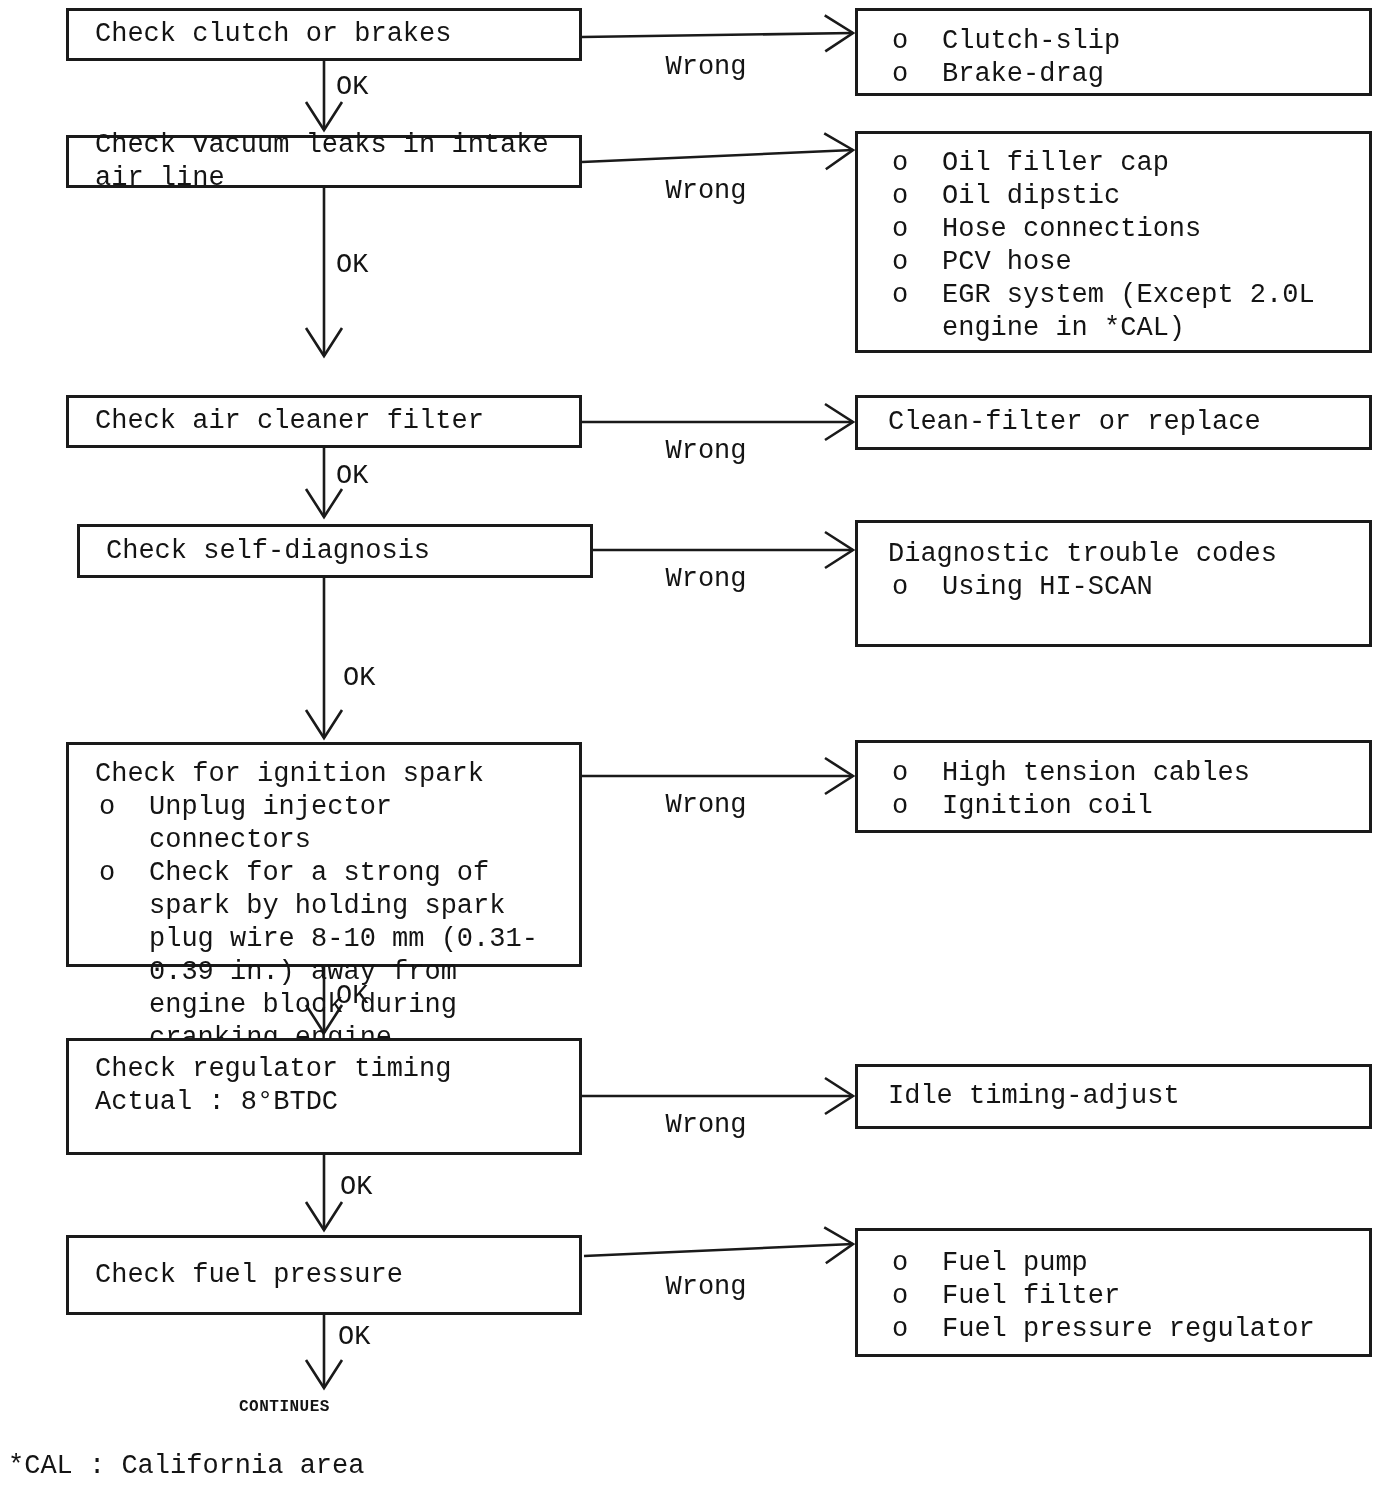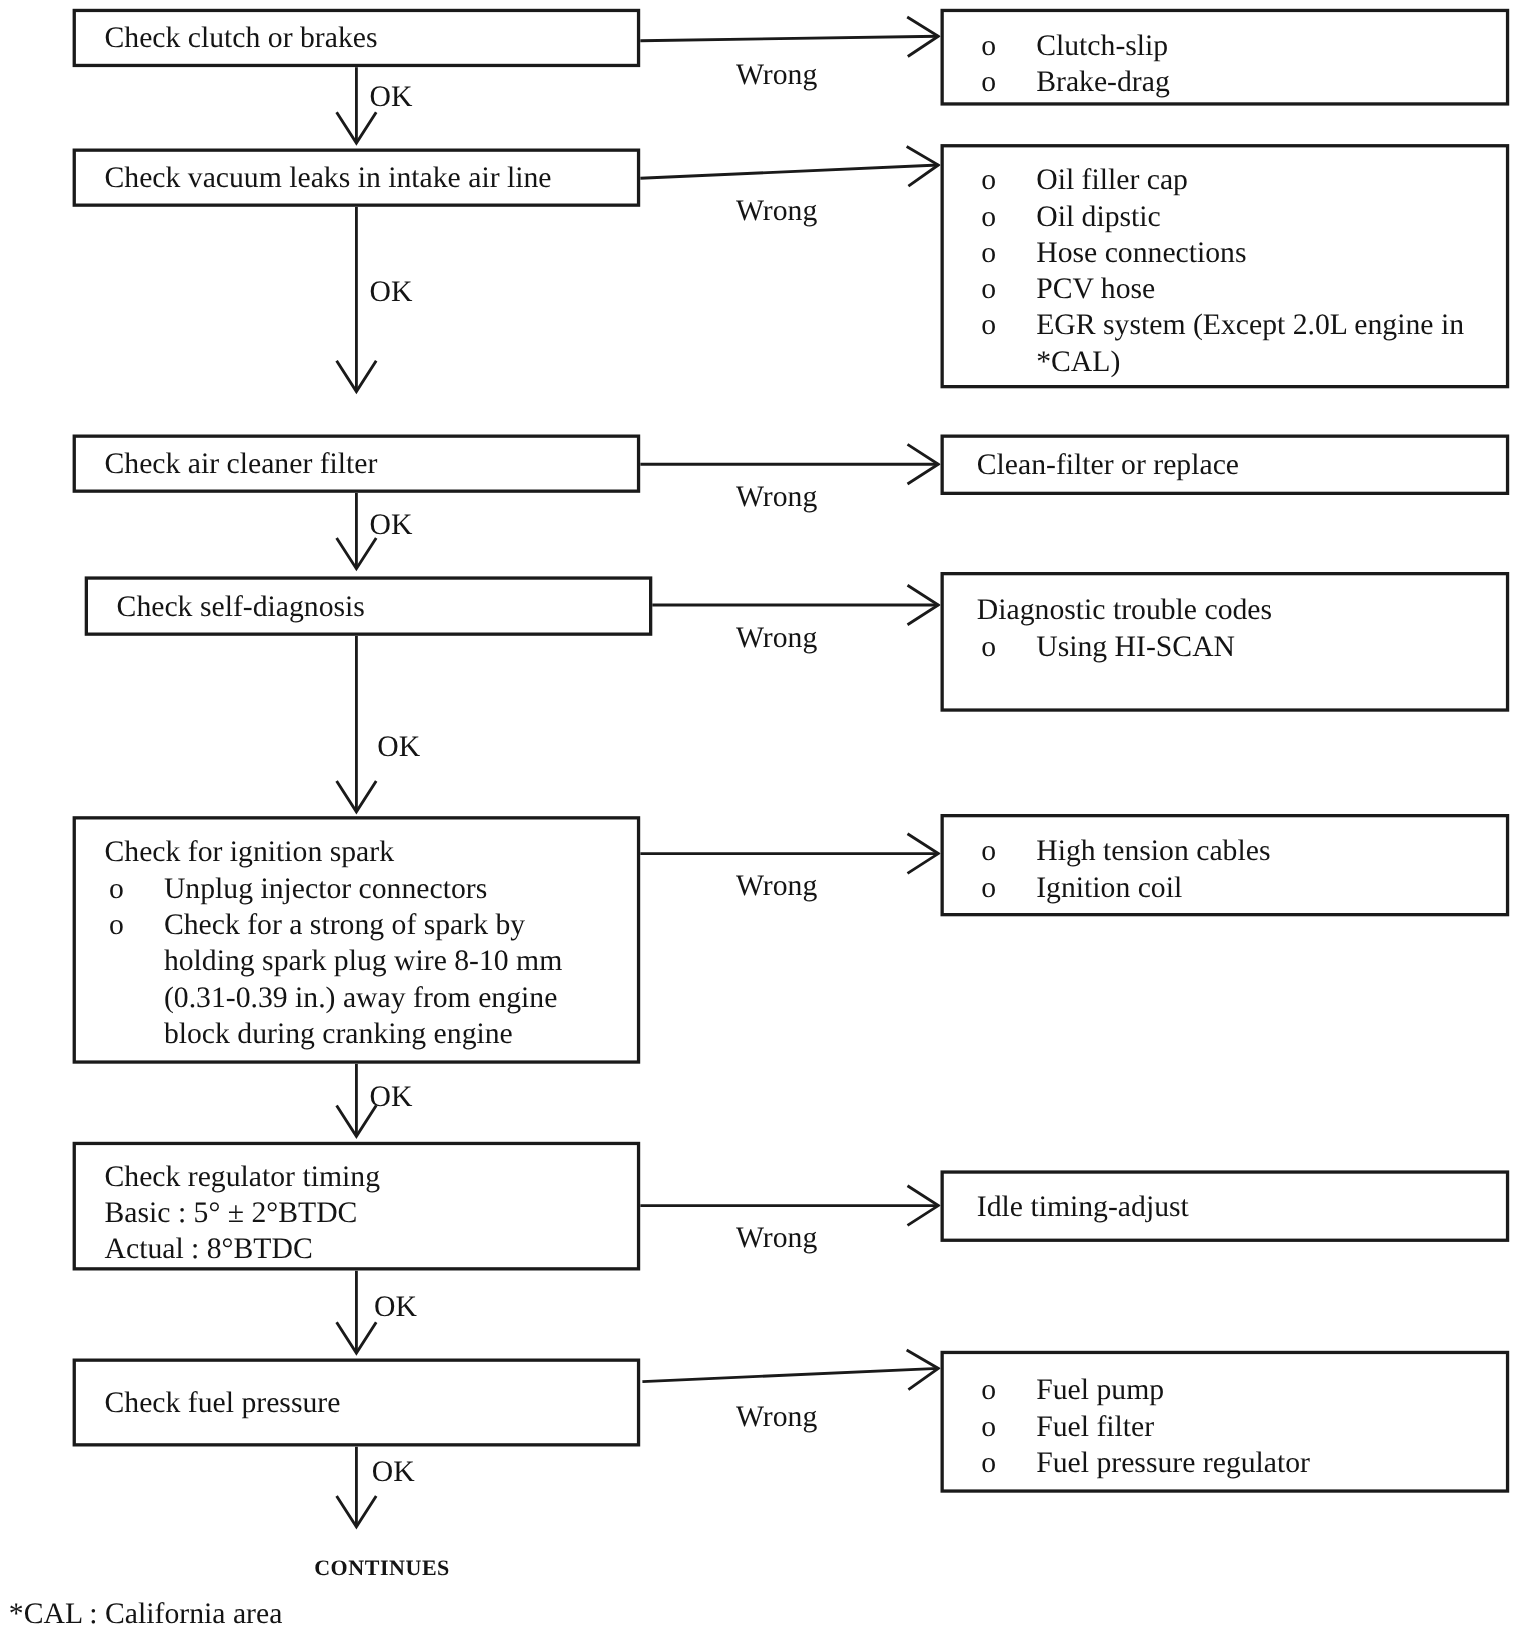--- a/index.html
+++ b/index.html
@@ -1,20 +1,20 @@
 <!DOCTYPE html>
 <html><head>
 <meta charset="utf-8">
 <style>
   html,body{margin:0;padding:0;background:#ffffff;}
   .canvas{
     position:relative;
     width:1392px;height:1486px;
     background:#ffffff;
-    font-family:Liberation Serif, serif;
+    font-family:Liberation Mono, monospace;
     color:#141414;
     overflow:hidden;
   }
   .box{
     position:absolute;
     box-sizing:border-box;
     border:3px solid #1a1a1a;
     background:#ffffff;
     font-size:27px;
     line-height:33px;
@@ -28,23 +28,23 @@
   .mark{flex:0 0 50px;padding-left:4px;}
   .btxt{flex:1 1 auto;}
   .lbl{
     position:absolute;
     font-size:27px;line-height:30px;
     white-space:nowrap;
   }
   .wrong{width:120px;text-align:center;white-space:nowrap;}
   .continues{
     position:absolute;
-    font-size:20px;line-height:22px;
+    font-size:16px;line-height:22px;
     font-weight:700;letter-spacing:0.5px;
-    width:170px;text-align:right;margin-top:19px;
+    width:170px;text-align:left;
   }
   .footnote{
     position:absolute;
     font-size:27px;line-height:32px;
   }
   svg.wires{position:absolute;left:0;top:0;}
 </style>
 </head>
 <body>
 
@@ -99,21 +99,20 @@
       <span class="btxt">Unplug injector connectors</span>
     </div>
     <div class="brow">
       <span class="mark">o</span>
       <span class="btxt">Check for a strong of spark by holding spark plug wire 8-10 mm (0.31-0.39 in.) away from engine block during cranking engine</span>
     </div>
   </div>
 
   <div class="box lcol pad-l" style="top:1038px;height:117px;padding-top:12px;">
     <div>Check regulator timing</div>
-    <div>Basic : 5° ± 2°BTDC</div>
     <div>Actual : 8°BTDC</div>
   </div>
 
   <div class="box lcol center pad-l" style="top:1235px;height:80px;">
     <span>Check fuel pressure</span>
   </div>
 
   <div class="box rcol pad-r" style="top:8px;height:88px;padding-top:14px;">
     <div class="brow">
       <span class="mark">o</span>

